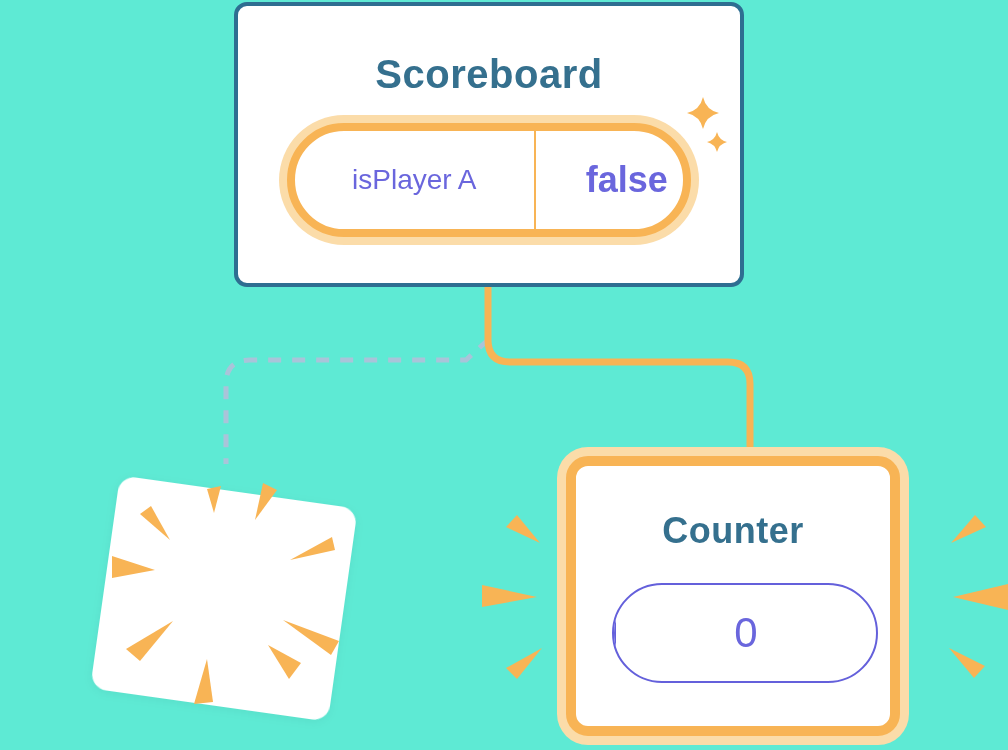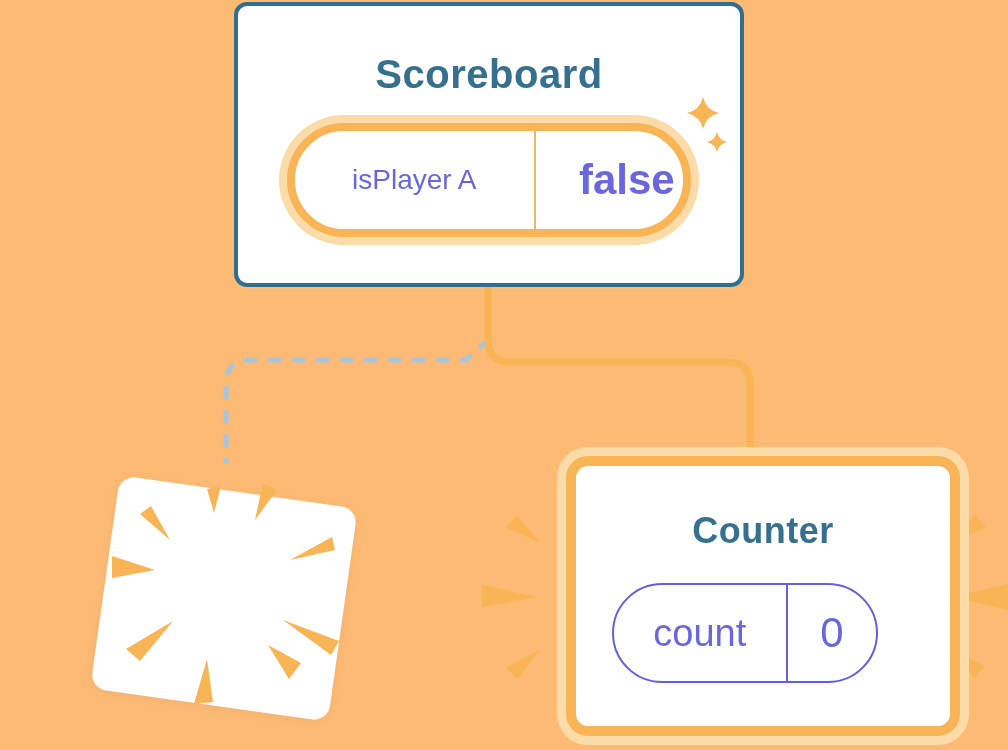--- a/index.html
+++ b/index.html
@@ -8,21 +8,21 @@
     --orange:#F8B455;
     --orange-light:#FBDCA9;
     --purple:#6460DB;
     --purple-text:#6A66DD;
     --dash-blue:#A9C4D9;
     --card-bg:#FFFFFF;
   }
   html,body{margin:0;padding:0;background:#fff;}
   .stage{
     position:relative;width:1008px;height:750px;overflow:hidden;
-    background:#fdba74;font-family:"Liberation Sans", sans-serif;
+    background:#5eead4;font-family:"Liberation Sans", sans-serif;
   }
   svg{position:absolute;left:0;top:0;}
   .connector-orange{stroke:var(--orange,#F8B455);stroke-width:7;fill:none;}
   .connector-dashed{
     stroke:var(--dash-blue,#A9C4D9);stroke-width:5;fill:none;
     stroke-dasharray:13 11;
   }
   .poof-card{fill:var(--card-bg,#fff);}
   .poof-ray{fill:var(--orange,#F8B455);}
   .emphasis-mark{fill:var(--orange,#F8B455);}
@@ -30,21 +30,21 @@
 
   .card{
     position:absolute;background:var(--card-bg,#fff);box-sizing:border-box;
     z-index:3;
   }
   .scoreboard-card{
     left:234px;top:2px;width:510px;height:285px;
     border:4px solid var(--teal-border,#2E6E91);border-radius:13px;
   }
   .counter-card{
-    left:566px;top:456px;width:394px;height:280px;
+    left:566px;top:456px;width:334px;height:280px;
     border:10px solid var(--orange,#F8B455);border-radius:22px;
     box-shadow:0 0 0 9px var(--orange-light,#FBDCA9);
   }
   .card-title{
     position:absolute;left:0;width:100%;text-align:center;
     color:var(--teal-text,#35708E);font-weight:600;
   }
   .scoreboard-card .card-title{top:46px;font-size:40px;line-height:44px;letter-spacing:0.5px;}
   .counter-card .card-title{top:44px;font-size:36px;line-height:42px;letter-spacing:0.5px;}
 
@@ -59,21 +59,21 @@
   }
   .counter-card .state-pill{
     left:36px;top:117px;width:266px;height:100px;
     border:2px solid var(--purple,#6460DB);
   }
   .pill-cell{
     display:flex;align-items:center;justify-content:center;
     color:var(--purple-text,#6A66DD);
   }
   .scoreboard-card .pill-key{flex:0 0 61.5%;font-size:28px;}
-  .scoreboard-card .pill-value{flex:1 1 auto;font-size:42px;font-weight:700;padding-left:35px;}
+  .scoreboard-card .pill-value{flex:1 1 auto;font-size:36px;font-weight:700;padding-left:35px;}
   .counter-card .pill-key{flex:0 0 65.5%;font-size:38px;}
   .counter-card .pill-value{flex:1 1 auto;font-size:42px;}
   .pill-divider{flex:0 0 2px;align-self:stretch;}
   .scoreboard-card .pill-divider{background:var(--orange,#F8B455);}
   .counter-card .pill-divider{background:var(--purple,#6460DB);}
 
   .sparkles-svg{left:682px;top:96px;z-index:5;}
   .lines-svg{z-index:1;}
   .poof-svg{z-index:2;}
   .emphasis-svg{z-index:2;}
@@ -122,19 +122,18 @@
   </div>
 
   <svg class="sparkles-svg" width="50" height="62" viewBox="0 0 50 62">
     <path class="sparkle" d="M21 1 Q24 14 37 17 Q24 20 21 33 Q18 20 5 17 Q18 14 21 1 Z"></path>
     <path class="sparkle" d="M35 36 Q37 44 45 46 Q37 48 35 56 Q33 48 25 46 Q33 44 35 36 Z"></path>
   </svg>
 
   <div class="card counter-card">
     <div class="card-title">Counter</div>
     <div class="state-pill">
-      <div class="pill-cell pill-key">count</div>
       <div class="pill-divider"></div>
       <div class="pill-cell pill-value">0</div>
     </div>
   </div>
 
 </div>
 
 </body></html>

